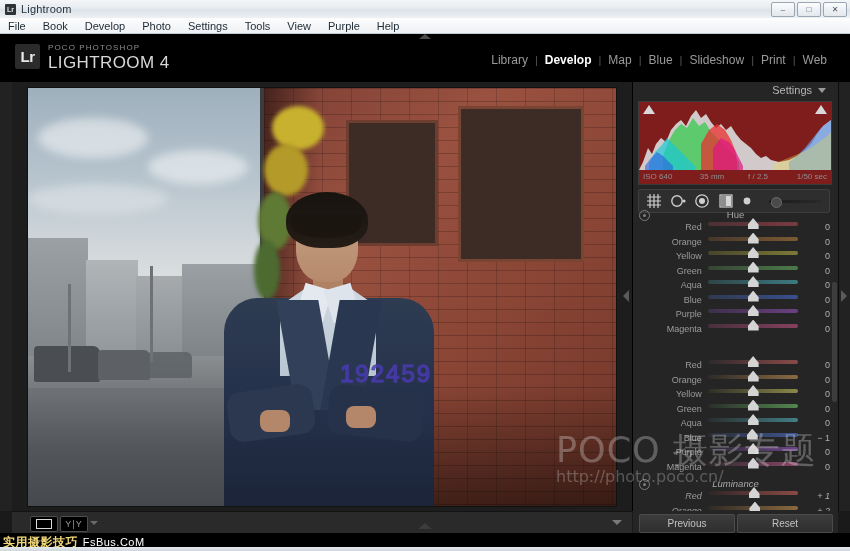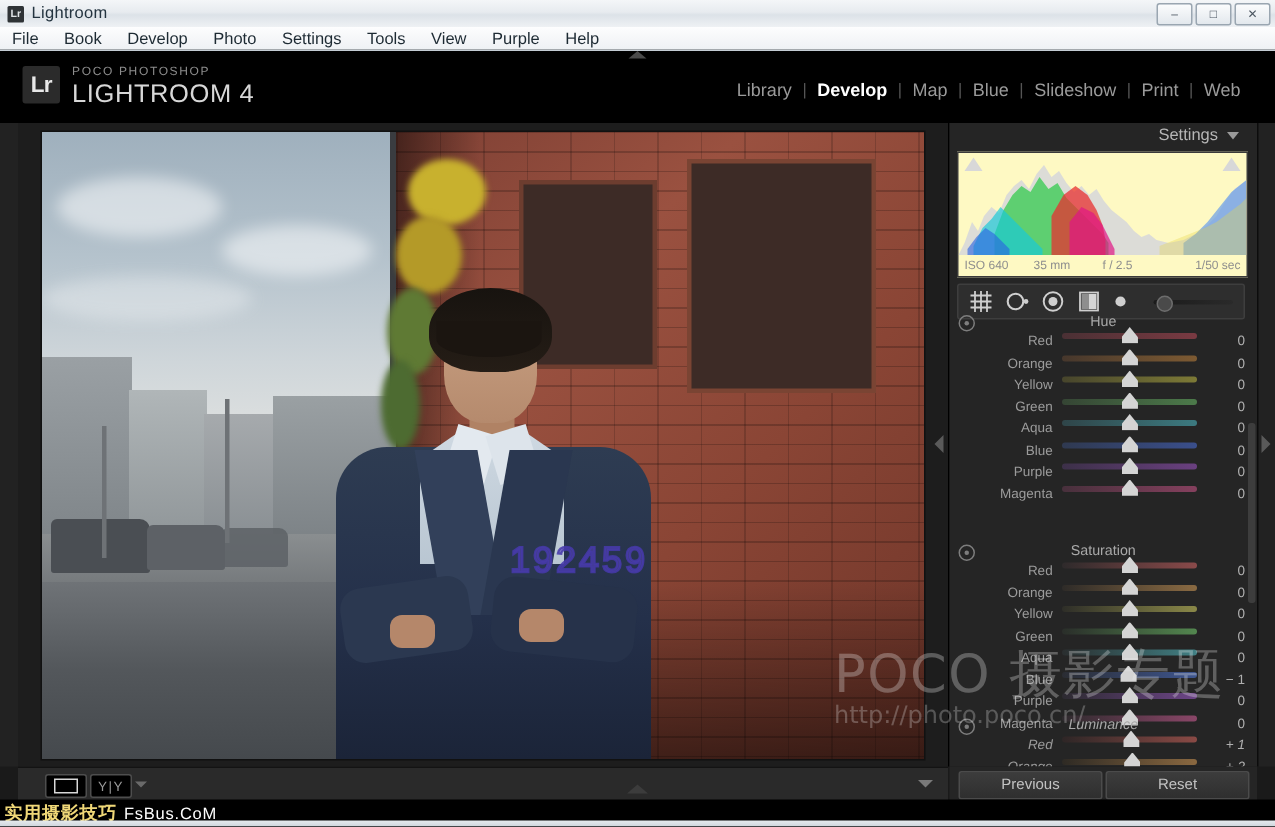--- a/index.html
+++ b/index.html
@@ -245,32 +245,32 @@
     border-left:6px solid #5a5a5a;
   }
 
   .hist-header{
     position:absolute;right:12px;top:2px;font-size:11px;color:#b6b6b6;
     display:flex;align-items:center;gap:6px;
   }
   .hist-caret{width:0;height:0;border-left:4px solid transparent;border-right:4px solid transparent;border-top:5px solid #9a9a9a;}
   .histogram{
     position:absolute;left:5px;top:19px;width:192px;height:82px;
-    background:#fef9c3;border:1px solid #3a3a3a;overflow:hidden;
+    background:#7f1d1d;border:1px solid #3a3a3a;overflow:hidden;
   }
   .hist-clip{
     position:absolute;top:3px;width:0;height:0;
     border-left:6px solid transparent;border-right:6px solid transparent;border-bottom:9px solid #d8d8d8;
   }
   .hist-svg{position:absolute;left:0;bottom:14px;}
   .hist-meta{
     position:absolute;left:0;bottom:1px;width:192px;height:13px;
     display:flex;align-items:center;font-size:8px;color:#8e8e8e;
   }
-  .hist-meta span{flex:1;}
+  .hist-meta span{flex:1;text-align:center;}
   .hist-meta span:first-child{text-align:left;padding-left:4px;}
   .hist-meta span:last-child{text-align:right;padding-right:4px;}
 
   .toolstrip{
     position:absolute;left:5px;top:107px;width:192px;height:24px;
     background:#2e2e2e;border:1px solid #3e3e3e;border-radius:2px;
     display:flex;align-items:center;padding-left:6px;box-sizing:border-box;gap:7px;
   }
   .ts-ico{width:17px;height:17px;display:flex;align-items:center;justify-content:center;}
   .ts-slider{
@@ -602,24 +602,20 @@
             <div class="slabel">Magenta</div>
             <div class="strack" style="background: linear-gradient(to right, rgb(72, 48, 60), rgb(133, 64, 94));">
               <div class="sknob" style="left: calc(50% - 5px);"></div>
             </div>
             <div class="sval">0</div>
           </div>
         </div>
     </div>
 
     <div class="group" id="group-sat" style="top:278px;">
-      <div class="group-title">
-        <span class="target-ico"></span>
-        <span>Saturation</span>
-      </div>
       <div id="sat-rows">
           <div class="srow">
             <div class="slabel">Red</div>
             <div class="strack" style="background: linear-gradient(to right, rgb(46, 42, 43), rgb(138, 74, 74));">
               <div class="sknob" style="left: calc(50% - 5px);"></div>
             </div>
             <div class="sval">0</div>
           </div>
           <div class="srow">
             <div class="slabel">Orange</div>

